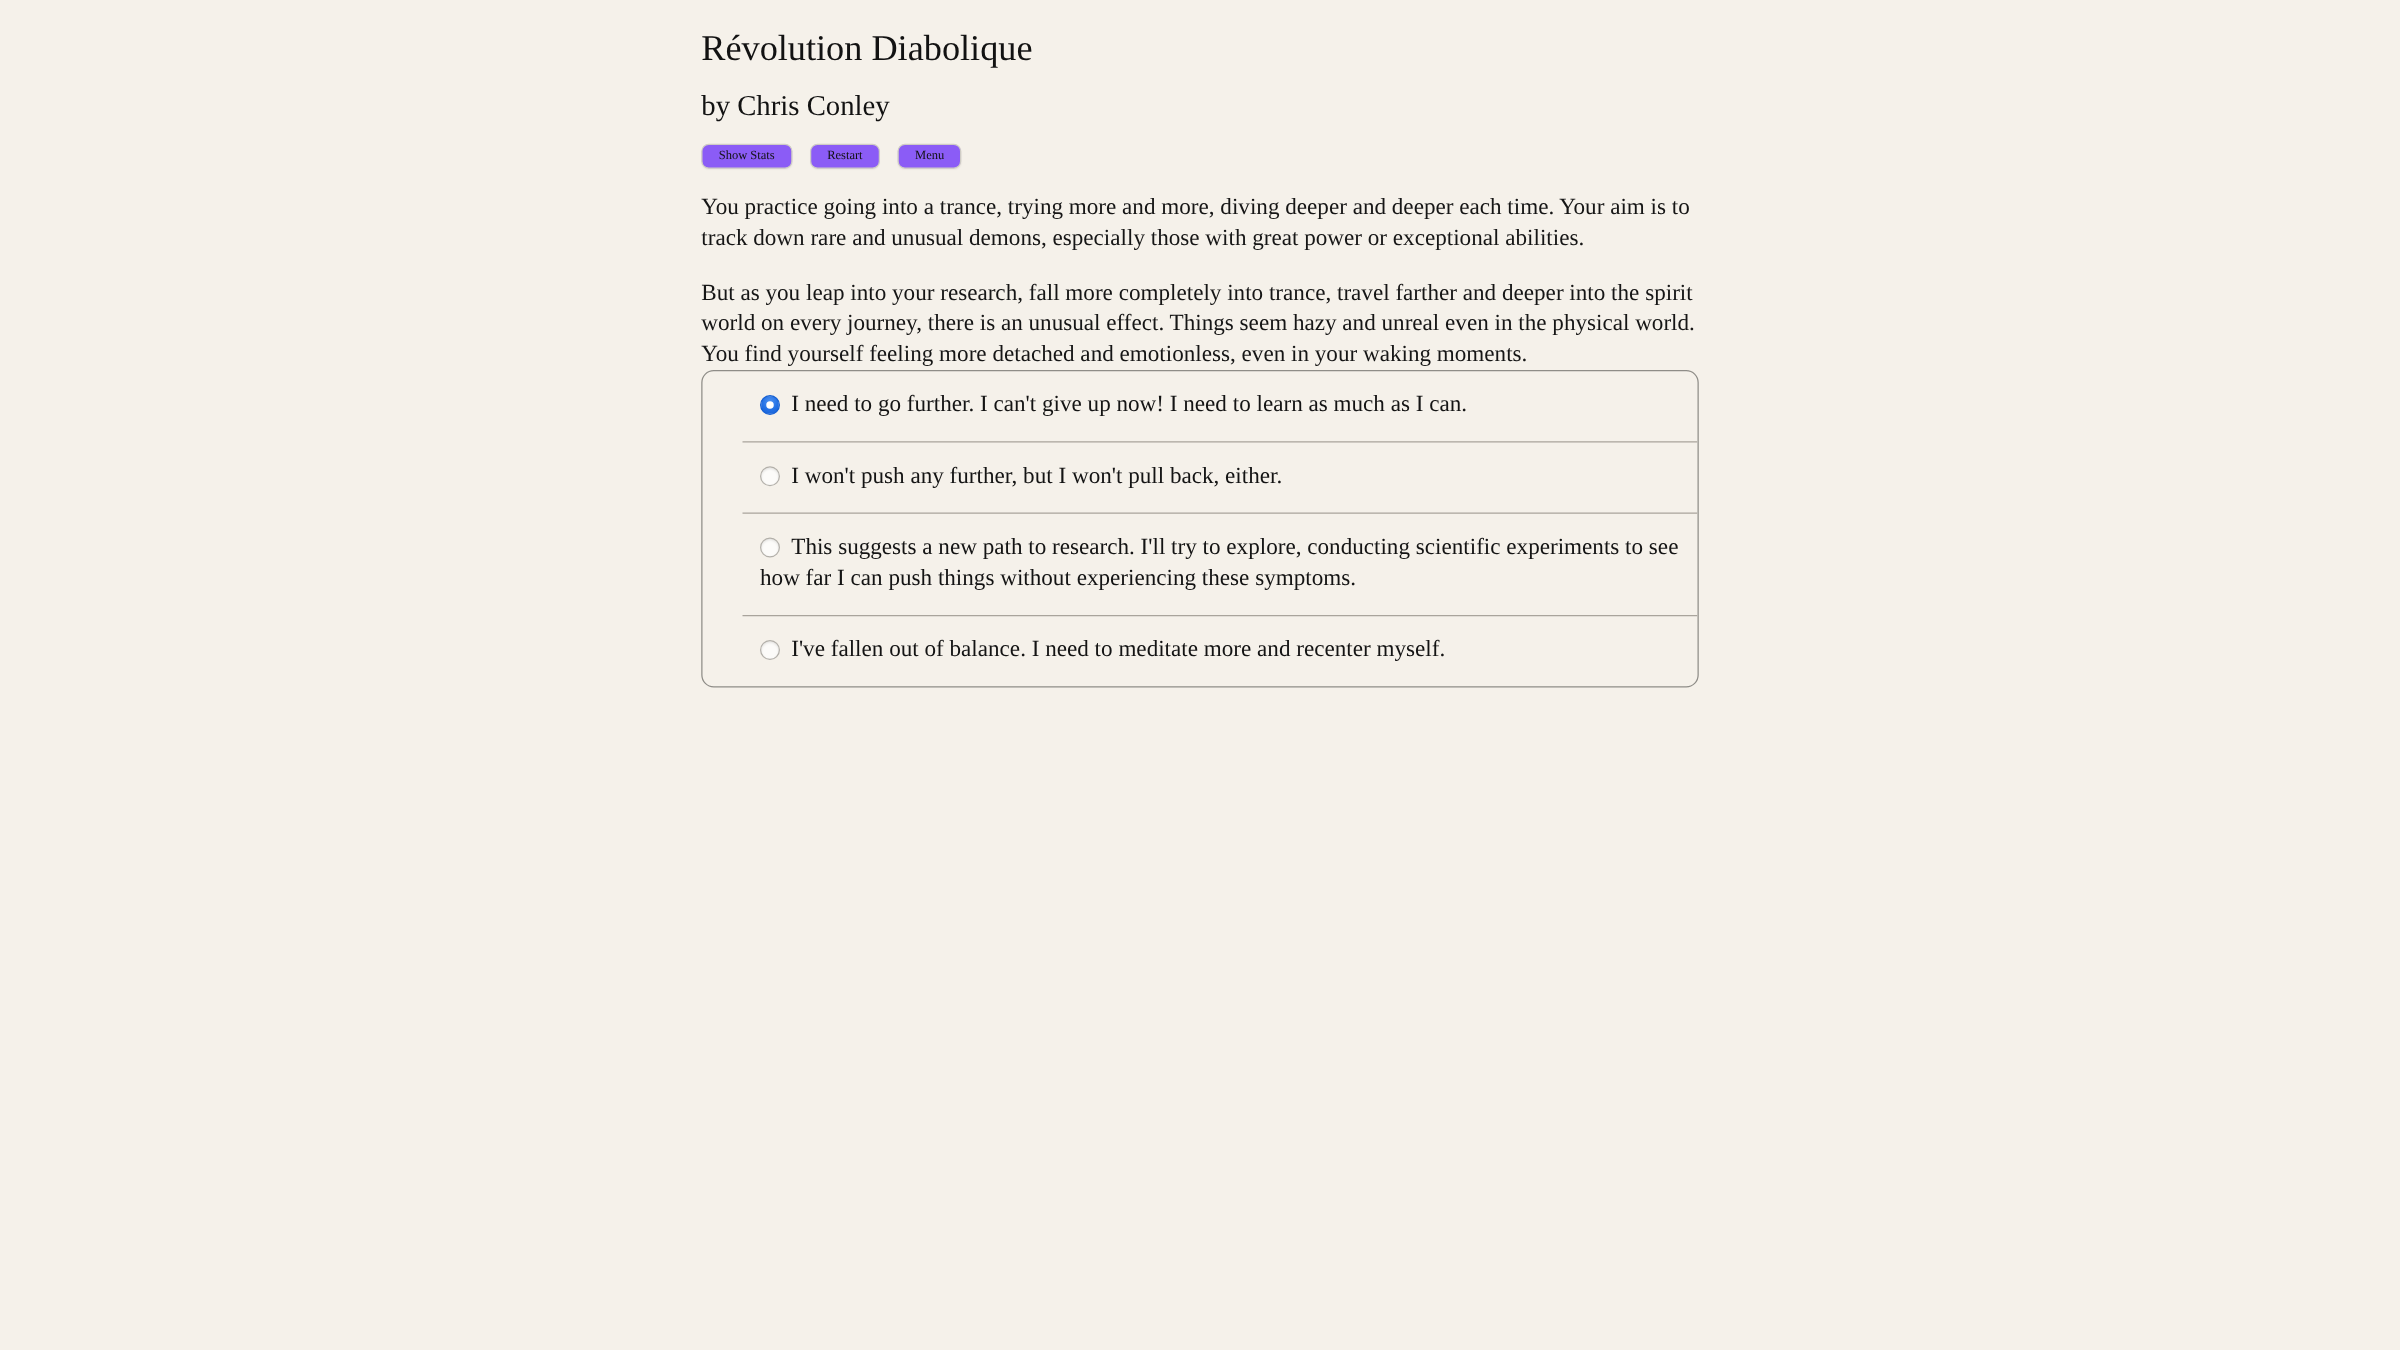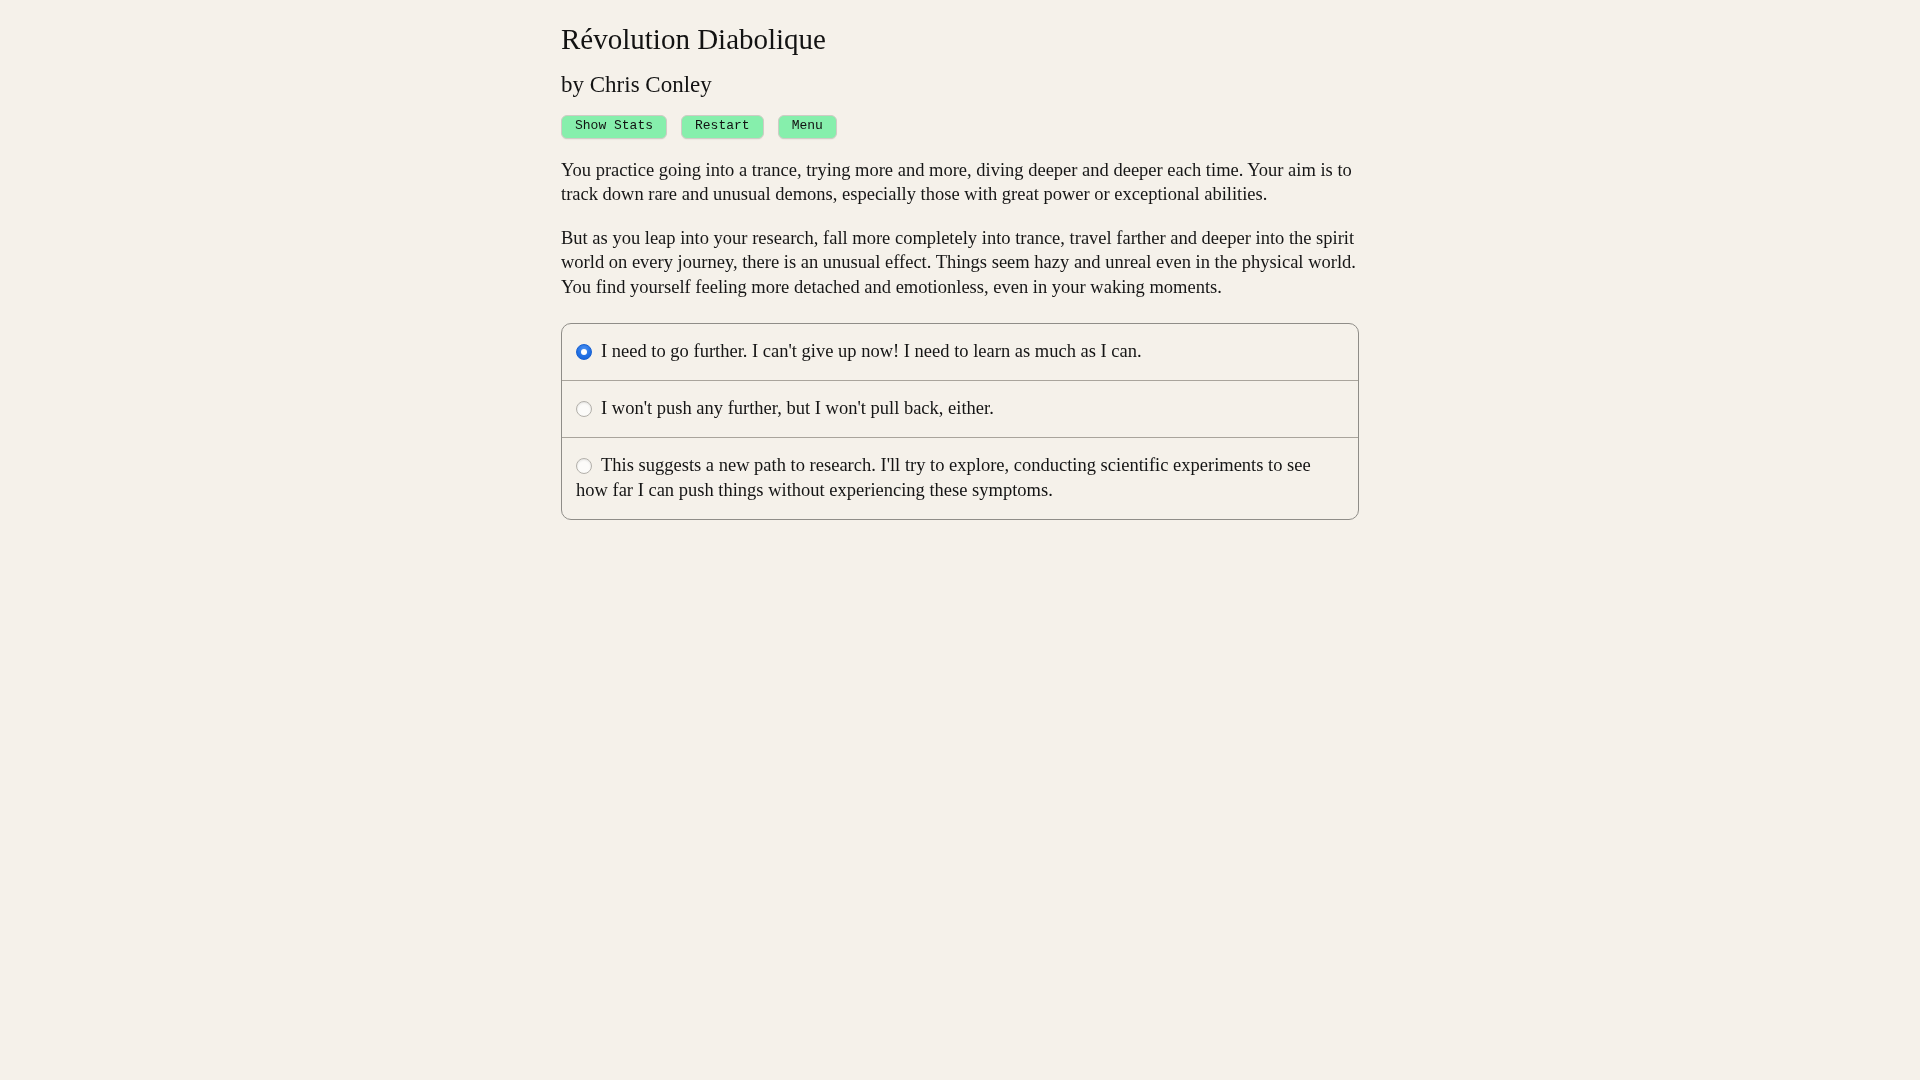--- a/index.html
+++ b/index.html
@@ -35,44 +35,44 @@
     line-height: 1.2;
     color: #121212;
   }
   .toolbar {
     margin-top: 17px;
     display: flex;
     gap: 14px;
     align-items: center;
   }
   .tool-btn {
-    font-family: Liberation Mono, monospace;
-    font-size: 13px;
+    font-family: Liberation Serif, serif;
+    font-size: 10px;
     color: #111;
-    background: #86efac;
+    background: #8b5cf6;
     border: 1px solid #cfccc5;
     border-radius: 6px;
     padding: 3px 13px 4px 13px;
     line-height: 1.1;
     cursor: pointer;
     box-shadow: 0 1px 1px rgba(0,0,0,0.04);
   }
   .story { margin-top: 12px; }
   .story p {
     font-size: 18.5px;
     line-height: 1.33;
     margin: 19px 0 0 0;
     color: #161616;
   }
   .choice-box {
-    margin-top: 23px;
     border: 1px solid #8f8d88;
     border-radius: 10px;
     background: #f5f1ea;
     overflow: hidden;
+    padding-left: 32px;
   }
   .choice-row {
     display: block;
     padding: 15px 14px 16px 14px;
     font-size: 18.5px;
     line-height: 1.35;
     cursor: pointer;
   }
   .choice-row + .choice-row {
     border-top: 1px solid #a9a49c;
@@ -145,17 +145,20 @@
     <div class="choice-box">
       <label class="choice-row">
         <span class="radio" data-checked="true"></span><span>I need to go further. I can't give up now! I need to learn as much as I can.</span>
       </label>
       <label class="choice-row">
         <span class="radio" data-checked="false"></span><span>I won't push any further, but I won't pull back, either.</span>
       </label>
       <label class="choice-row">
         <span class="radio" data-checked="false"></span><span>This suggests a new path to research. I'll try to explore, conducting scientific experiments to see how far I can push things without experiencing these symptoms.</span>
       </label>
+      <label class="choice-row">
+        <span class="radio" data-checked="false"></span><span>I've fallen out of balance. I need to meditate more and recenter myself.</span>
+      </label>
     </div>
 
 
   </div>
 </div>
 
 </body></html>

